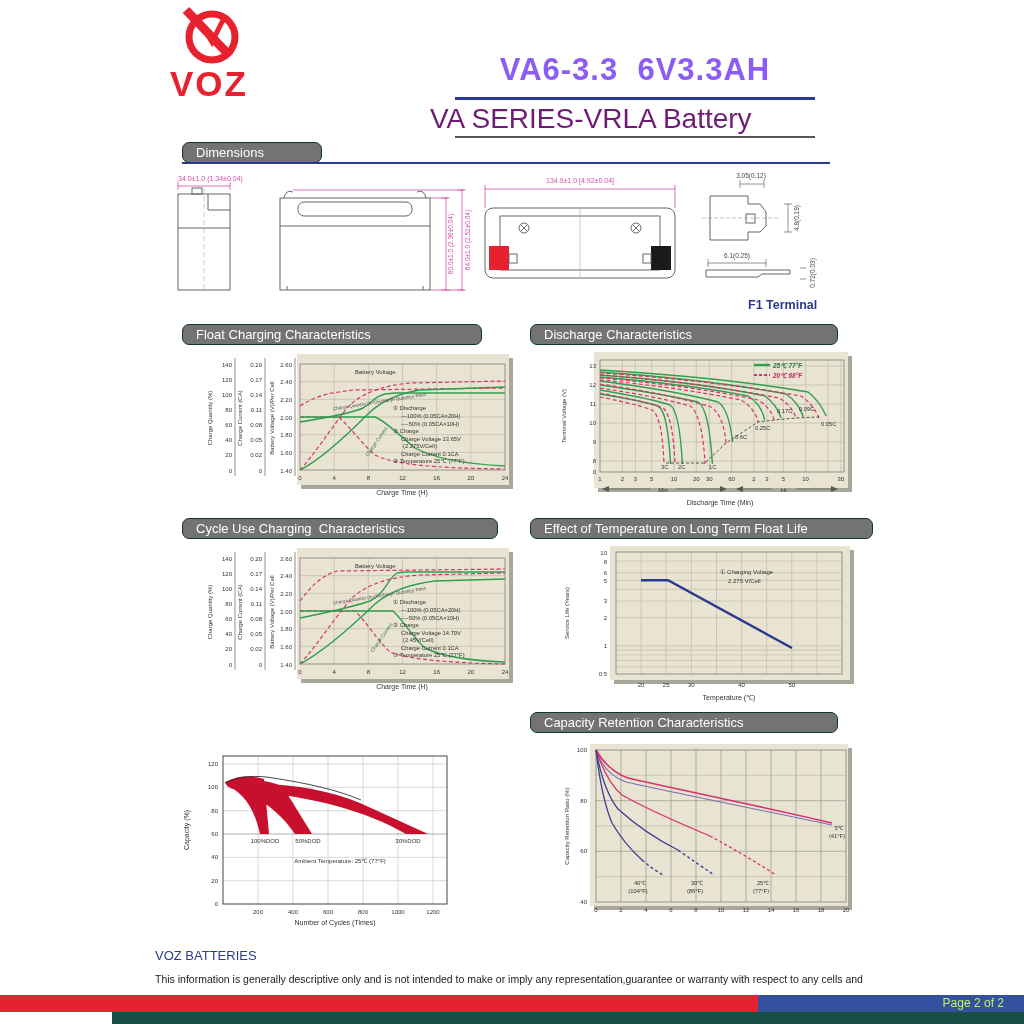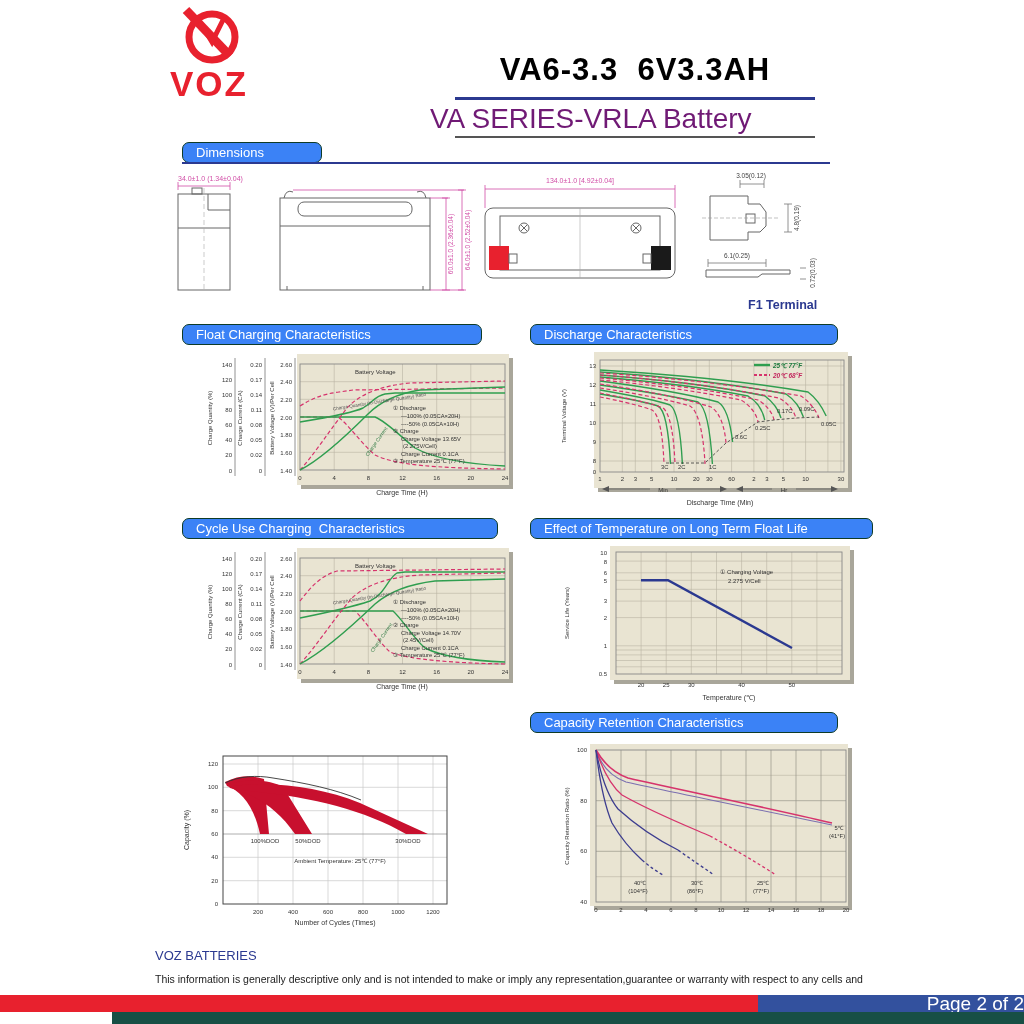--- a/index.html
+++ b/index.html
@@ -1,25 +1,25 @@
 <!DOCTYPE html>
 <html><head>
 <meta charset="utf-8">
 <style>
   html,body{margin:0;padding:0;background:#fff}
   .page{position:relative;width:1024px;height:1024px;background:#fff;font-family:"Liberation Sans",sans-serif;overflow:hidden}
   .abs{position:absolute}
-  .title{font-size:31px;font-weight:bold;color:#000000;text-align:center;white-space:pre;letter-spacing:1px}
+  .title{font-size:31px;font-weight:bold;color:#8b5cf6;text-align:center;white-space:pre;letter-spacing:1px}
   .subtitle{font-size:28px;color:#701a75;text-align:left;white-space:pre}
   .hline{background:#2b3990;height:3px}
   .hline2{background:#555;height:2px}
-  .bar{background:#3b82f6;border:1px solid #0e3b27;border-radius:7px;color:#fff;font-size:13px;line-height:19px;height:21px;box-sizing:border-box;padding-left:13px;white-space:pre}
+  .bar{background:#737373;border:1px solid #0e3b27;border-radius:7px;color:#fff;font-size:13px;line-height:19px;height:21px;box-sizing:border-box;padding-left:13px;white-space:pre}
   .footbrand{font-size:13px;font-weight:normal;color:#2b3990}
   .foottext{font-size:10.5px;color:#222;width:735px;line-height:26px;white-space:pre-wrap}
-  .pagebox{background:#33519e;color:#ffffff;font-size:19px;line-height:17px;text-align:right;padding-right:0;box-sizing:border-box}
+  .pagebox{background:#33519e;color:#bef264;font-size:12px;line-height:17px;text-align:right;padding-right:20px;box-sizing:border-box}
   svg text{font-family:"Liberation Sans",sans-serif}
   .tk{font-size:6px;fill:#333}
   .tk5{font-size:5.8px;fill:#333}
   .tk7{font-size:7px;fill:#333}
   .te{text-anchor:end}.tm{text-anchor:middle}
   .pk{fill:#d14da6}
   .dk{fill:#444}
   .panel{fill:#e9e4d2}
   .shadow{fill:#a9a69a}
   .grid{stroke:#b9b4a2;stroke-width:0.6;fill:none}

